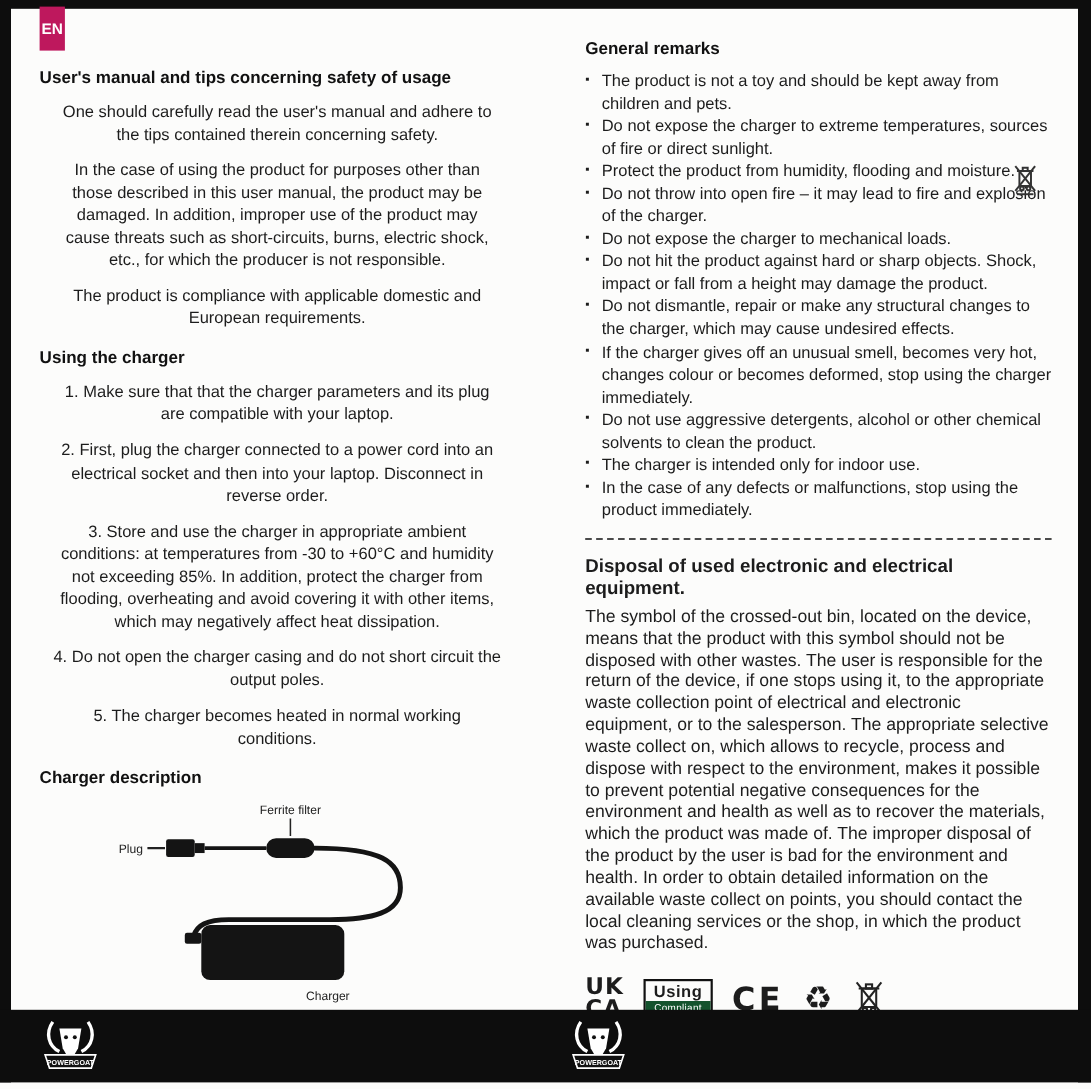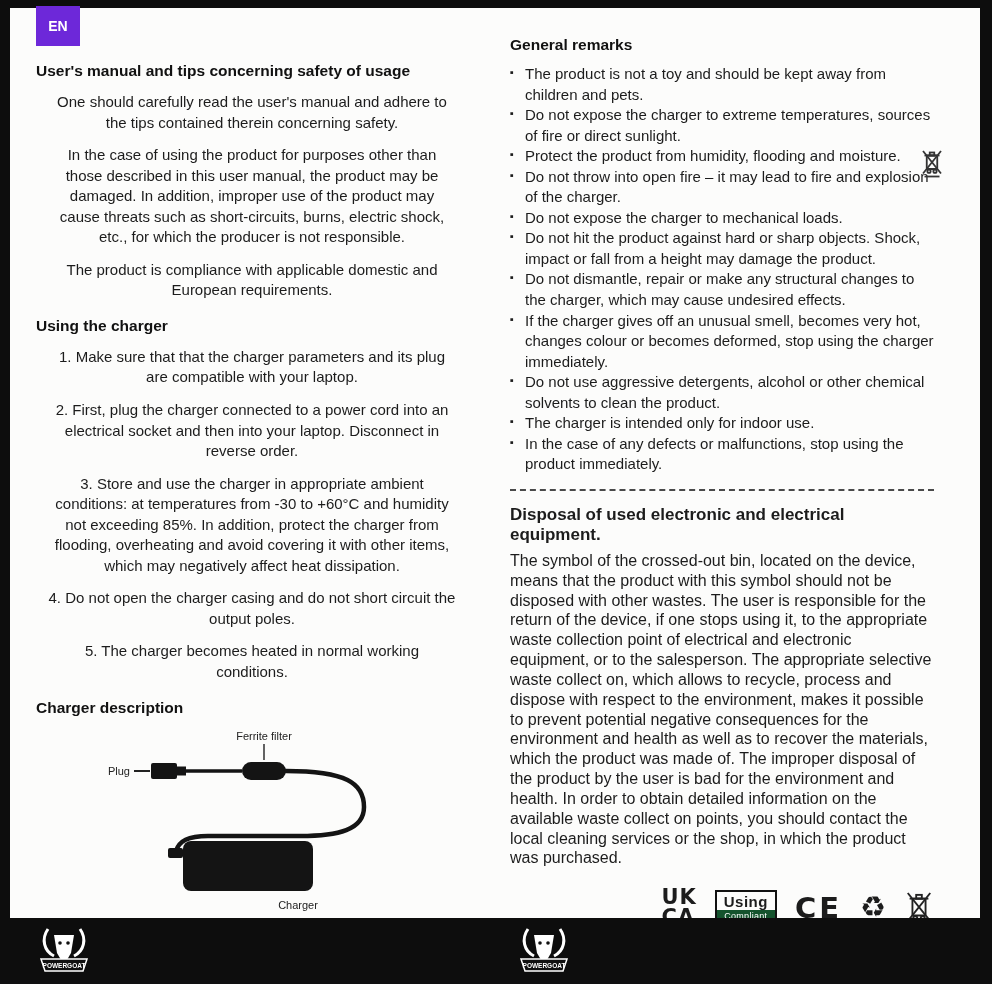--- a/index.html
+++ b/index.html
@@ -2,35 +2,35 @@
 <html><head>
 <meta charset="utf-8">
 <style>
   html,body{margin:0;padding:0;background:#d9d9d9;}
   .page{position:relative;width:992px;height:990px;margin:0 auto;background:#fcfcfb;
         font-family:"Liberation Sans",sans-serif;color:#1c1c1c;overflow:hidden;}
   .border{position:absolute;background:#0d0d0d;}
   .border.top{left:0;top:0;right:0;height:8px;}
   .border.left{left:0;top:0;width:10px;height:984px;}
   .border.right{right:0;top:0;width:12px;height:984px;}
-  .lang-badge{position:absolute;left:36px;top:6px;width:44px;height:40px;background:#6d28d9;
+  .lang-badge{position:absolute;left:36px;top:6px;width:23px;height:40px;background:#be185d;
         color:#fff;font-weight:700;font-size:14px;display:flex;align-items:center;justify-content:center;}
   .col{position:absolute;}
   .col-left{left:36px;top:62px;width:432px;}
-  .col-right{left:510px;top:36px;width:424px;}
+  .col-right{left:532px;top:36px;width:424px;}
   h2{font-size:15.5px;font-weight:700;margin:0 0 10px;color:#111;}
   .para{font-size:15px;line-height:1.37;margin:0 0 16px;}
   .para div{margin:12px;text-align:center;}
   ul.remarks{list-style:none;margin:0 0 14px;padding:0;font-size:15px;line-height:1.37;}
   ul.remarks li{position:relative;padding-left:15px;}
   ul.remarks li::before{content:"▪";position:absolute;left:0;top:1px;font-size:11px;}
   .dashed{border-top:2px dashed #4a4a4a;margin:12px 0 14px;}
   h3.small-head{font-size:17px;font-weight:700;margin:0 0 6px;}
   p.small{font-size:16px;line-height:1.24;margin:0;}
-  .marks{display:flex;align-items:center;justify-content:flex-end;gap:18px;margin-top:20px;}
+  .marks{display:flex;align-items:center;justify-content:flex-start;gap:18px;margin-top:20px;}
   .ukca{font-family:"DejaVu Sans",sans-serif;font-weight:700;font-size:21px;line-height:.92;letter-spacing:1px;}
   .rohs{border:2px solid #111;text-align:center;min-width:58px;}
   .rohs-top{font-weight:700;font-size:15px;letter-spacing:.5px;padding:1px 7px 0;}
   .rohs-sub{display:block;background:#14532d;color:#fff;font-size:9px;padding:1px 4px 2px;letter-spacing:.3px;}
   .ce{font-family:"DejaVu Sans",sans-serif;font-weight:600;font-size:29px;letter-spacing:3px;}
   .recycle{font-family:"DejaVu Sans",sans-serif;font-size:29px;line-height:1;}
   .diagram{position:relative;margin:2px 0 6px;}
   .dl{font-size:11px;fill:#222;font-family:"Liberation Sans",sans-serif;}
   .set-line{font-size:14.5px;margin-top:6px;}
   .set-line b{font-weight:700;margin-right:4px;}

